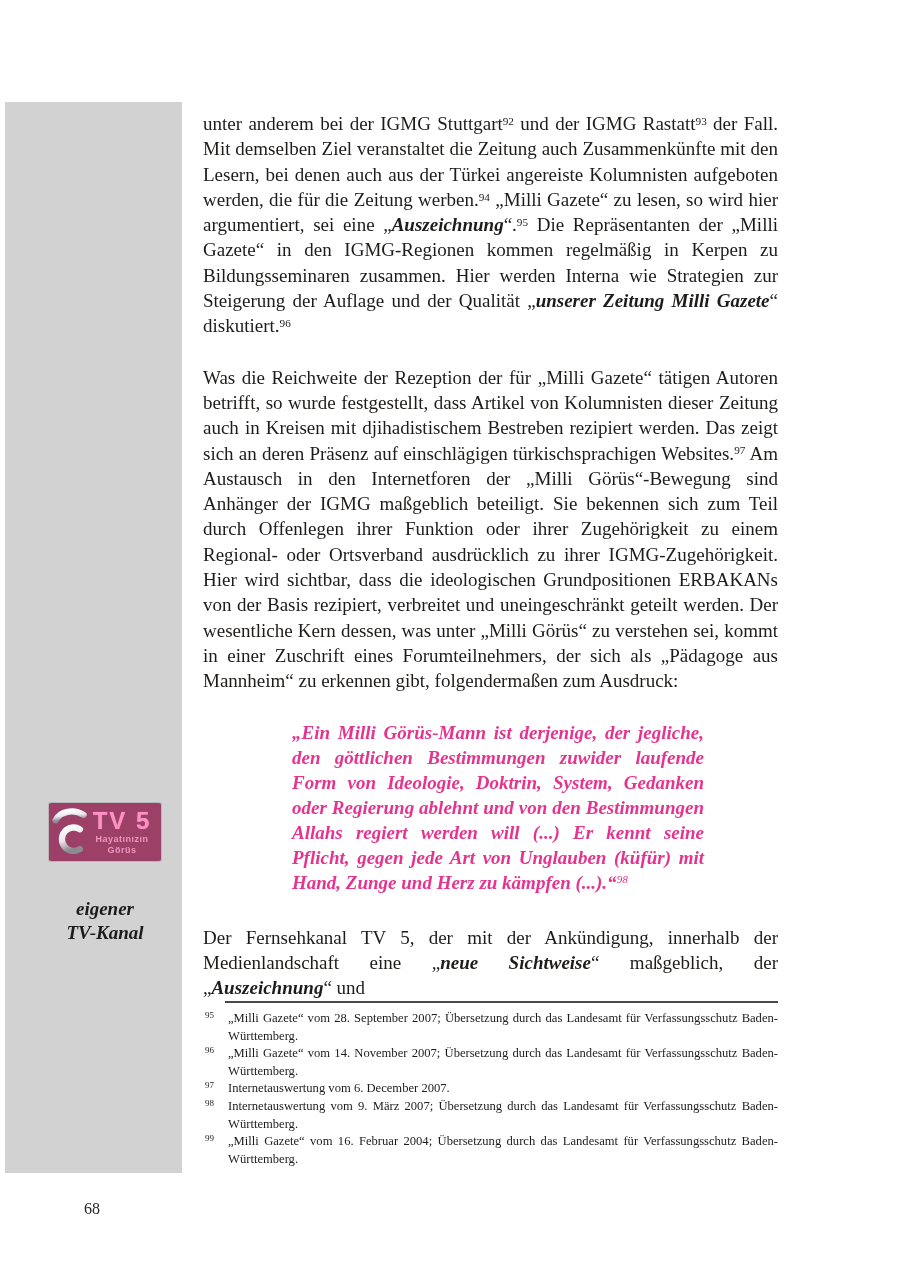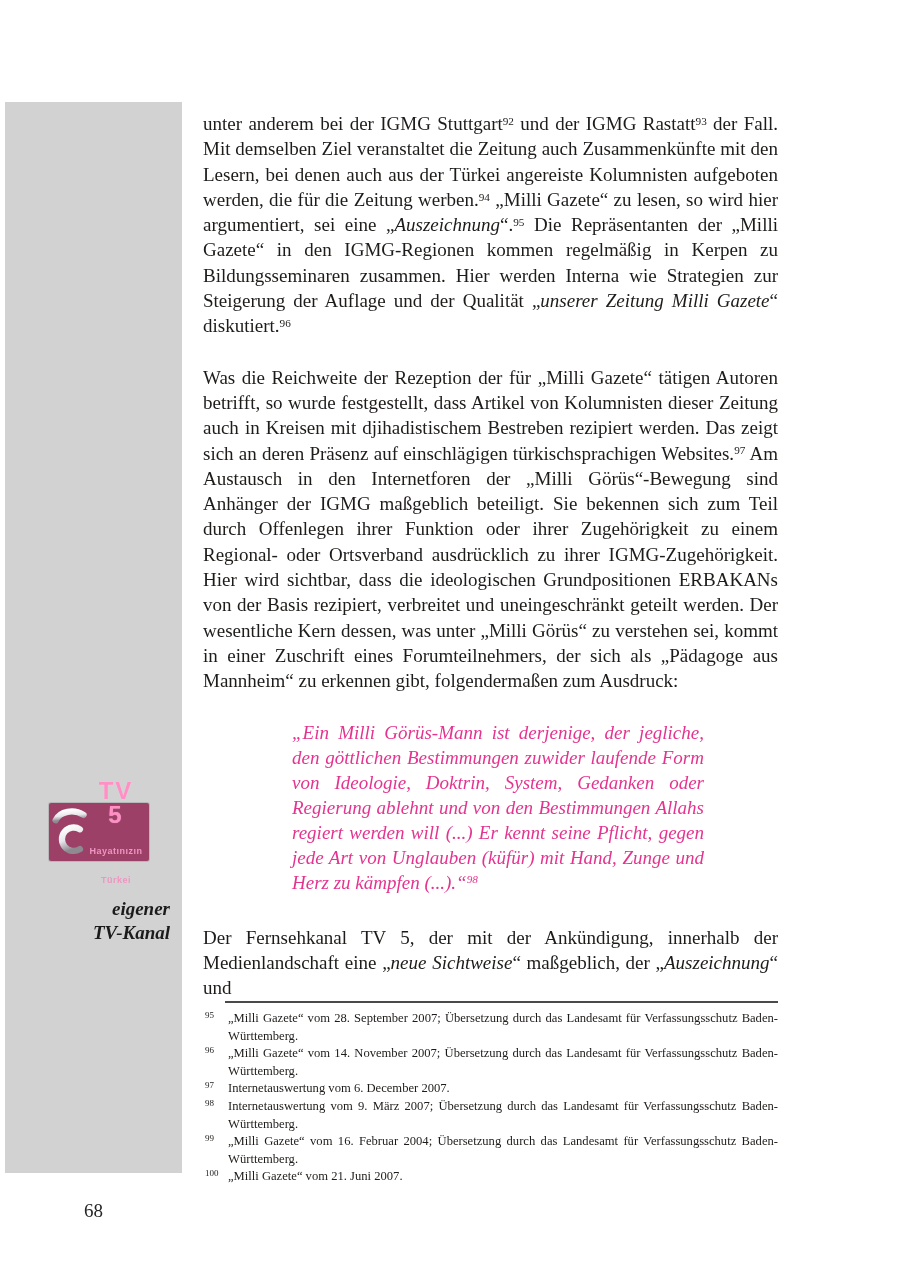--- a/index.html
+++ b/index.html
@@ -26,21 +26,21 @@
   .sidebar-band {
     position: absolute;
     left: 5px; top: 102px;
     width: 177px; height: 1071px;
     background: var(--sidebar-bg);
   }
   
   .tv5-logo {
     position: absolute;
     left: 44px; top: 701px; 
-    width: 100px; height: 58px;
+    width: 112px; height: 58px;
     background: var(--logo-bg);
     border-radius: 2px;
     display: flex;
     align-items: center;
     padding: 3px 5px 3px 3px;
     box-shadow: 0 0 0 1px rgba(0,0,0,0.12);
   }
   .tv5-logo svg { flex: 0 0 auto; width: 36px; height: 50px; }
   .tv5-text {
     flex: 1 1 auto;
@@ -53,47 +53,47 @@
     font-weight: bold;
     letter-spacing: 2px;
     color: var(--logo-brand);
     text-shadow: 0 0 1px rgba(255,255,255,0.4);
   }
   .tv5-tag {
     font-size: 9px;
     font-weight: bold;
     color: var(--logo-tagline);
     letter-spacing: 0.5px;
-    margin-top: 20px;
+    margin-top: 2px;
   }
   
   .margin-label {
     position: absolute;
     left: 35px; top: 795px; 
     width: 130px;
-    text-align: right;
+    text-align: center;
     font-size: 19px;
     font-weight: bold;
     font-style: italic;
     line-height: 24px;
     color: #1b1b1b;
   }
   
   .main-col {
     position: absolute;
     left: 203px; top: 111px;
     width: 575px;
     font-size: 19px;
     line-height: 25.3px;
     text-align: justify;
     hyphens: auto;
   }
   .main-col p { margin: 0 0 26px 0; }
   .main-col .b { font-weight: normal; }
-  .main-col .i, blockquote .i { font-style: italic; }
+  .main-col .i, blockquote .i { font-style: italic; font-weight: bold; }
   sup {
     font-size: 59%;
     line-height: 0;
     vertical-align: baseline;
     position: relative;
     top: -0.48em;
   }
   blockquote.pink-quote {
     margin: 2px 74px 30px 89px;
     color: var(--quote-pink);
@@ -124,21 +124,21 @@
   }
   .fn-num {
     position: absolute;
     left: 2px;
     top: -0.35em;
     font-size: 9px;
   }
   .page-number {
     position: absolute;
     left: 84px; top: 1200px;
-    font-size: 19px;
+    font-size: 16px;
     color: #262626;
   }
 </style>
 </head>
 <body>
 
 <div class="page">
 
   <div class="sidebar-band">
     <div class="tv5-logo">
@@ -149,21 +149,21 @@
             <stop offset="0.55" stop-color="#e8e6ea"></stop>
             <stop offset="1" stop-color="#8f8a92"></stop>
           </linearGradient>
         </defs>
         <path d="M 4 14 C 9 4, 24 1, 35 8" fill="none" stroke="url(#silver)" stroke-width="7" stroke-linecap="round"></path>
         <path d="M 31 24 A 13 13 0 1 0 31 46" fill="none" stroke="url(#silver)" stroke-width="7" stroke-linecap="round"></path>
       </svg>
       <div class="tv5-text">
         <div class="tv5-brand">TV 5</div>
         <div class="tv5-tag">Hayatınızın</div>
-        <div class="tv5-tag">Türkei</div>
+        <div class="tv5-tag">Görüs</div>
       </div>
     </div>
     <div class="margin-label">
       <div>eigener</div>
       <div>TV-Kanal</div>
     </div>
   </div>
 
   <div class="main-col">
     <p><span>unter anderem bei der IGMG </span><span class="b">Stuttgart</span><sup>92</sup><span> und der IGMG </span><span class="b">Rastatt</span><sup>93</sup><span> der Fall. Mit demselben Ziel veranstaltet die Zeitung auch Zusammenkünfte mit den Lesern, bei denen auch aus der Türkei angereiste Kolumnisten aufgeboten werden, die für die Zeitung werben.</span><sup>94</sup><span> „Milli Gazete“ zu lesen, so wird hier argumentiert, sei eine „</span><span class="i">Auszeichnung</span><span>“.</span><sup>95</sup><span> Die Repräsentanten der „Milli Gazete“ in den IGMG-Regionen kommen regelmäßig in Kerpen zu Bildungsseminaren zusammen. Hier werden Interna wie Strategien zur Steigerung der Auflage und der Qualität „</span><span class="i">unserer Zeitung Milli Gazete</span><span>“ diskutiert.</span><sup>96</sup></p>
@@ -193,22 +193,18 @@
   <li class="fn-item">
     <span class="fn-num">98</span>
     <span>Internetauswertung vom 9. März 2007; Übersetzung durch das Landesamt für Verfassungsschutz Baden-Württemberg.</span>
   </li>
 
   <li class="fn-item">
     <span class="fn-num">99</span>
     <span>„Milli Gazete“ vom 16. Februar 2004; Übersetzung durch das Landesamt für Verfassungsschutz Baden-Württemberg.</span>
   </li>
 
-  <li class="fn-item">
-    <span class="fn-num">100</span>
-    <span>„Milli Gazete“ vom 21. Juni 2007.</span>
-  </li>
 </ol>
   </div>
 
   <div class="page-number">68</div>
 
 </div>
 
 </body></html>

